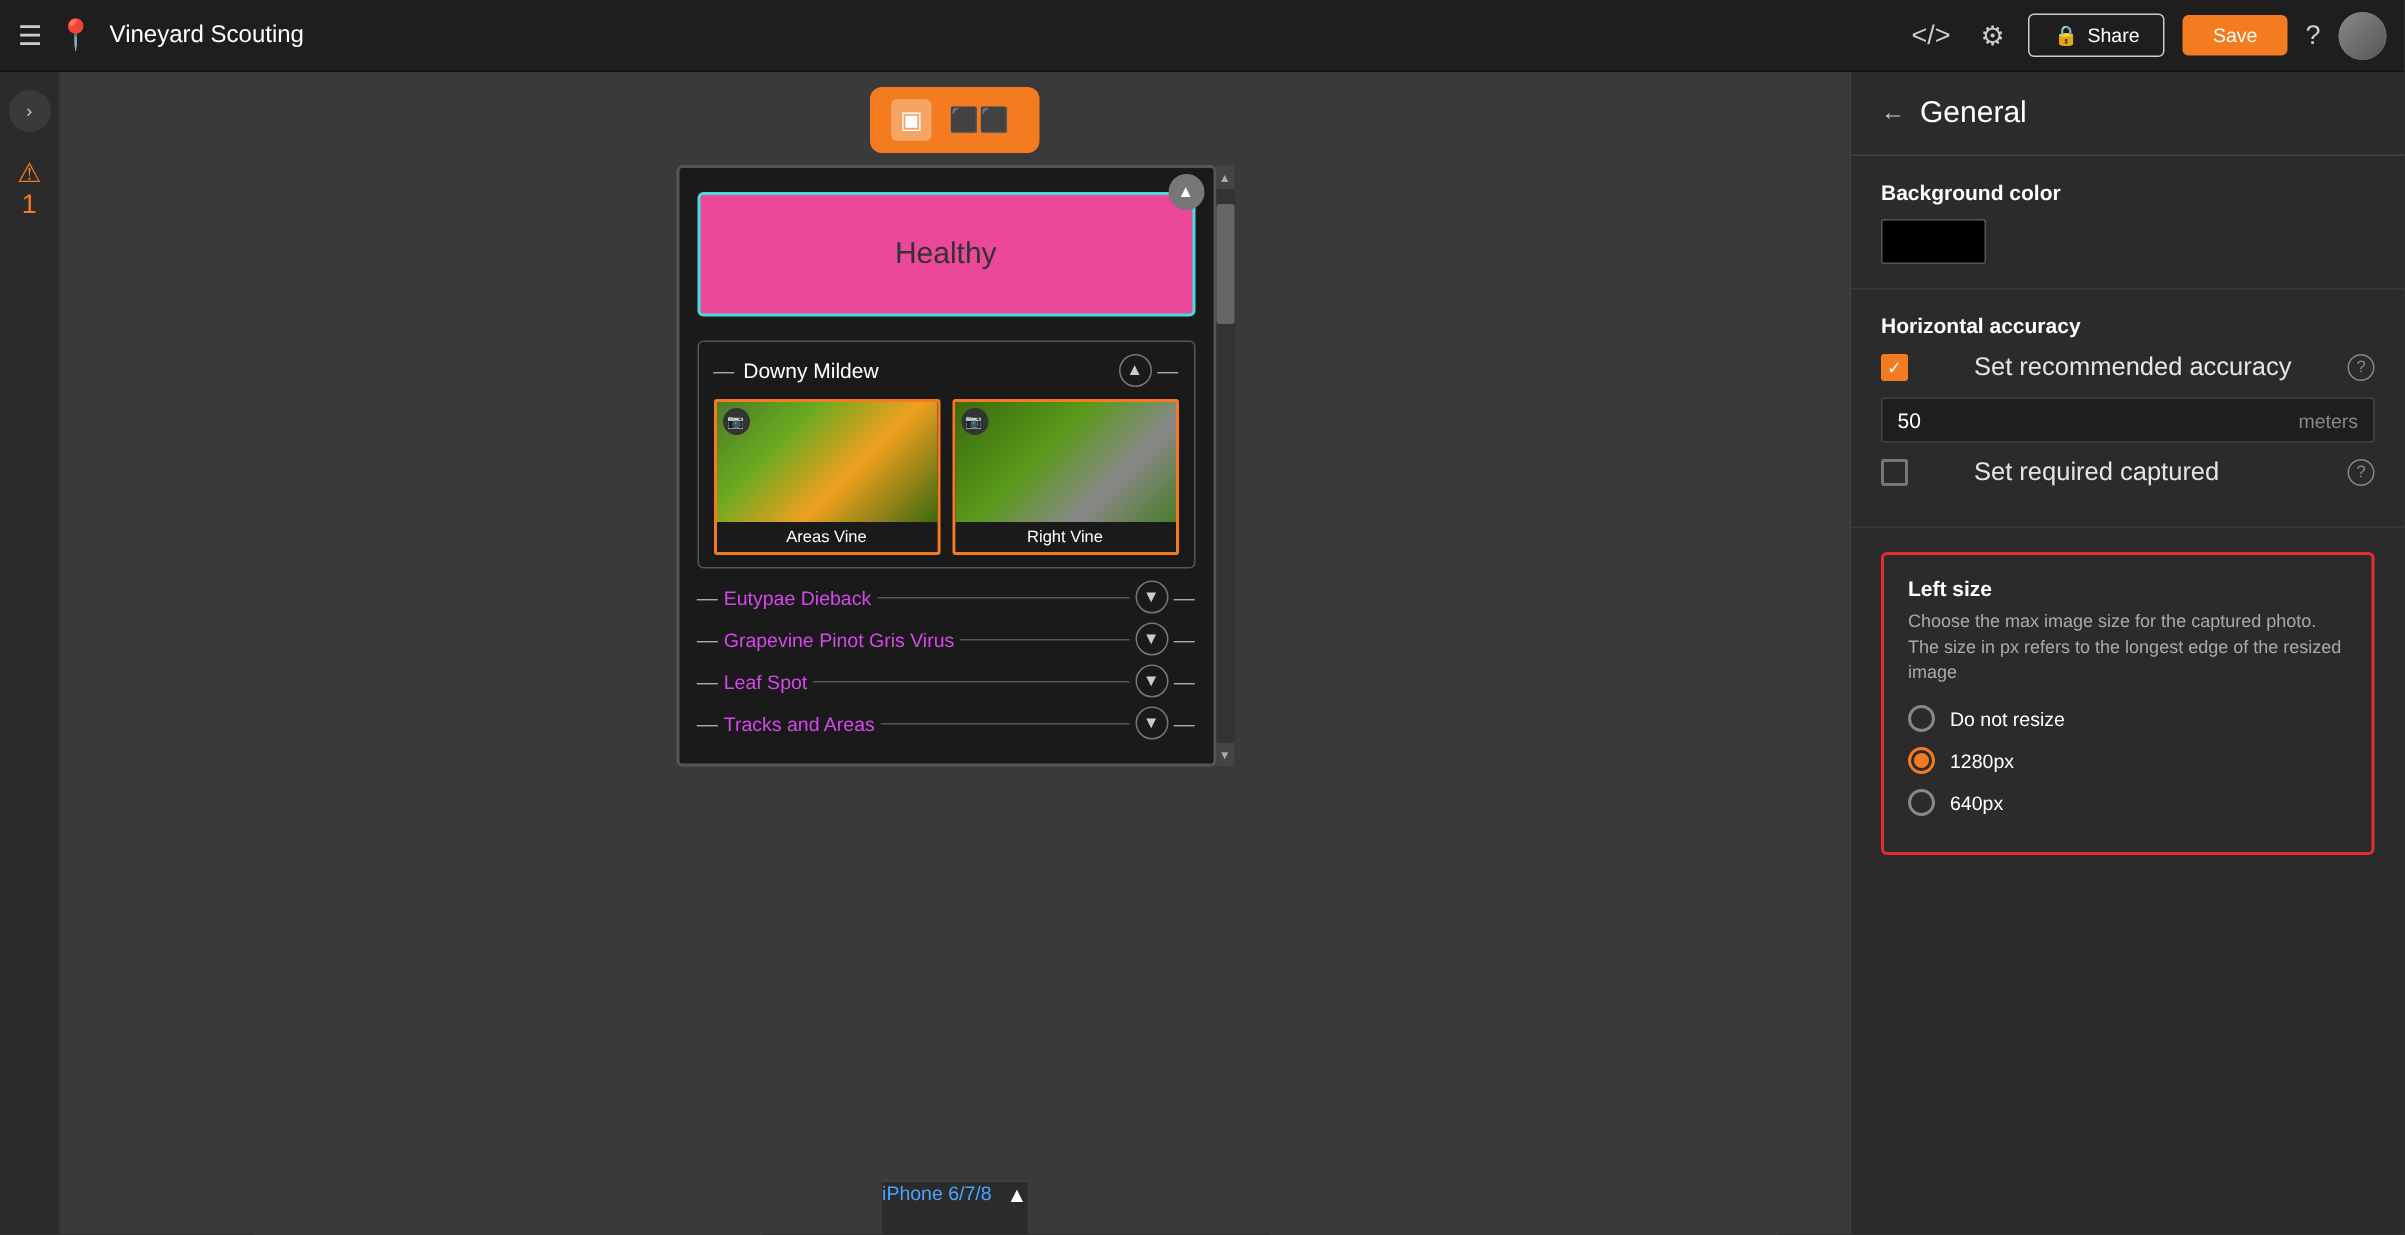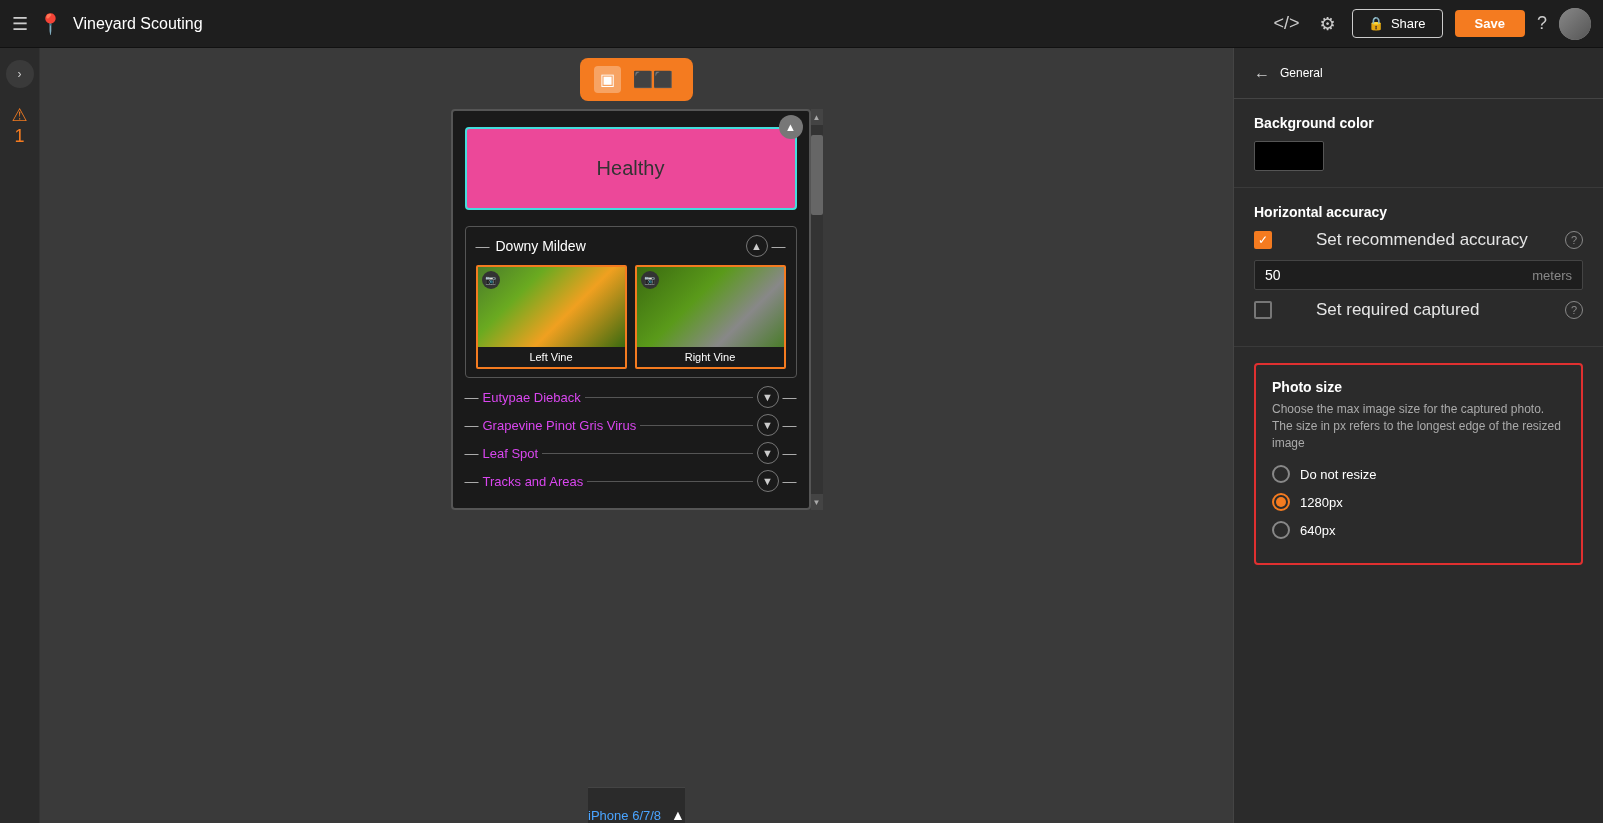--- a/index.html
+++ b/index.html
@@ -33,21 +33,21 @@
       display: flex; align-items: center; gap: 6px;
     }
     .save-btn {
       background: #f47b20;
       border: none;
       color: #fff;
       padding: 6px 20px;
       border-radius: 4px;
       cursor: pointer;
       font-size: 13px;
-      font-weight: 700;
+      font-weight: 400;
     }
     .help-btn { background: none; border: none; color: #ccc; cursor: pointer; font-size: 18px; }
     .avatar { width: 32px; height: 32px; border-radius: 50%; background: #888; overflow: hidden; }
 
     
     .main-area { display: flex; flex: 1; overflow: hidden; }
 
     
     .left-toggle {
       width: 40px;
@@ -221,21 +221,21 @@
       gap: 4px;
     }
     .collapsed-section-title { color: #d946ef; font-size: 13px; }
     .collapsed-line { flex: 1; height: 1px; background: #555; }
 
     
     .device-selector {
       height: 36px;
       background: #2b2b2b;
       display: flex;
-      align-items: flex-end;
+      align-items: flex-start;
       justify-content: center;
       gap: 10px;
       border-top: 1px solid #444;
       flex-shrink: 0;
     }
     .device-name { color: #4aa4ff; font-size: 13px; }
     .device-arrow { color: #fff; cursor: pointer; font-size: 14px; }
 
     
     .right-panel {
@@ -251,21 +251,21 @@
     .right-panel::-webkit-scrollbar-thumb { background: #555; }
 
     .panel-header {
       padding: 16px 20px;
       border-bottom: 1px solid #444;
       display: flex;
       align-items: center;
       gap: 10px;
     }
     .back-arrow { color: #ccc; cursor: pointer; font-size: 16px; }
-    .panel-title { color: #fff; font-size: 12px; font-weight: 500; }
+    .panel-title { color: #fff; font-size: 20px; font-weight: 500; }
 
     .panel-section {
       padding: 16px 20px;
       border-bottom: 1px solid #3a3a3a;
     }
     .panel-section-title { color: #fff; font-size: 14px; font-weight: 600; margin-bottom: 10px; }
 
     .color-swatch {
       width: 70px; height: 30px;
       background: #000;
@@ -438,21 +438,21 @@
                 <div class="section-line"></div>
                 <div class="section-chevron">▲</div>
                 <span class="section-dash">—</span>
               </div>
             </div>
             <div class="photo-grid">
               <div class="photo-item">
                 <div class="photo-thumb">
                   <div class="camera-badge">📷</div>
                 </div>
-                <div class="photo-label">Left Vine</div>
+                <div class="photo-label">Areas Vine</div>
               </div>
               <div class="photo-item">
                 <div class="photo-thumb photo-thumb-2">
                   <div class="camera-badge">📷</div>
                 </div>
                 <div class="photo-label">Right Vine</div>
               </div>
             </div>
           </div>
 
@@ -535,21 +535,21 @@
 
       <div class="checkbox-row">
         <div class="checkbox-box empty"></div>
         <span class="checkbox-label">Set required captured</span>
         <div class="help-circle">?</div>
       </div>
     </div>
 
     <div style="padding: 0 0 16px 0;">
       <div class="photo-size-section">
-        <div class="photo-size-title">Photo size</div>
+        <div class="photo-size-title">Left size</div>
         <div class="photo-size-desc">Choose the max image size for the captured photo. The size in px refers to the longest edge of the resized image</div>
 
         <div class="radio-row">
           <div class="radio-circle"></div>
           <span class="radio-label">Do not resize</span>
         </div>
 
         <div class="radio-row">
           <div class="radio-circle selected">
             <div class="radio-inner"></div>

